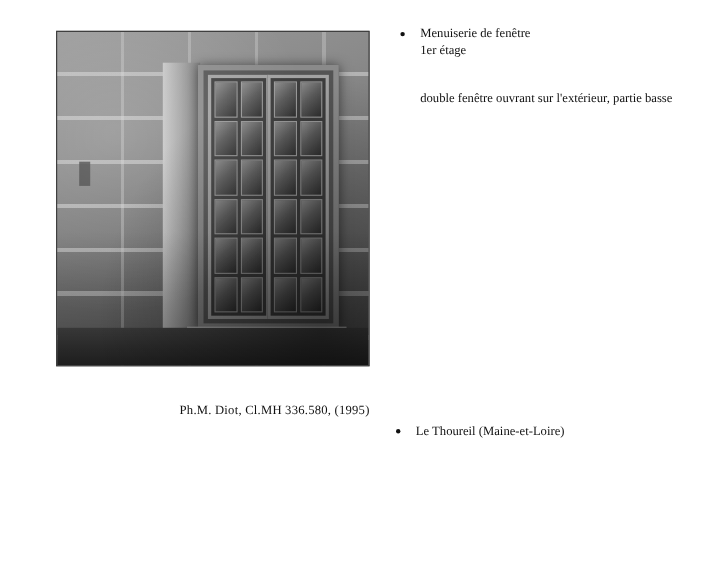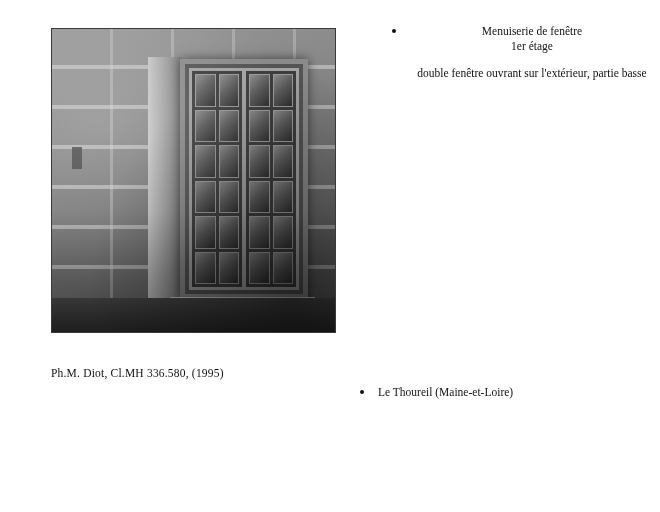--- a/index.html
+++ b/index.html
@@ -125,53 +125,52 @@
     position: absolute;
     left: 20px;
     top: 118px;
     width: 10px;
     height: 22px;
     background: #35455a;
     opacity: 0.85;
   }
   .photo-caption {
     margin-top: 34px;
-    text-align: left;
+    text-align: right;
     font-size: 11.5px;
     letter-spacing: 0.2px;
   }
 
   
   .notes {
     position: absolute;
-    left: 392px;
+    left: 364px;
     top: 24px;
     width: 262px;
-    text-align: center;
   }
   .bullet-block {
     position: relative;
     padding-left: 18px;
   }
   .bullet-block .bullet {
     position: absolute;
     left: 0;
     top: 5px;
     width: 4px;
     height: 4px;
     background: #111111;
     border-radius: 50%;
   }
   .bullet-block .line {
     font-size: 11.5px;
     line-height: 14.5px;
     white-space: nowrap;
   }
   .trailing {
-    margin-top: 13px;
+    margin-top: 30px;
     padding-left: 18px;
     font-size: 11.5px;
     line-height: 14.5px;
     white-space: nowrap;
   }
   .notes-lower {
     position: absolute;
     left: 360px;
     top: 385px;
     width: 262px;

